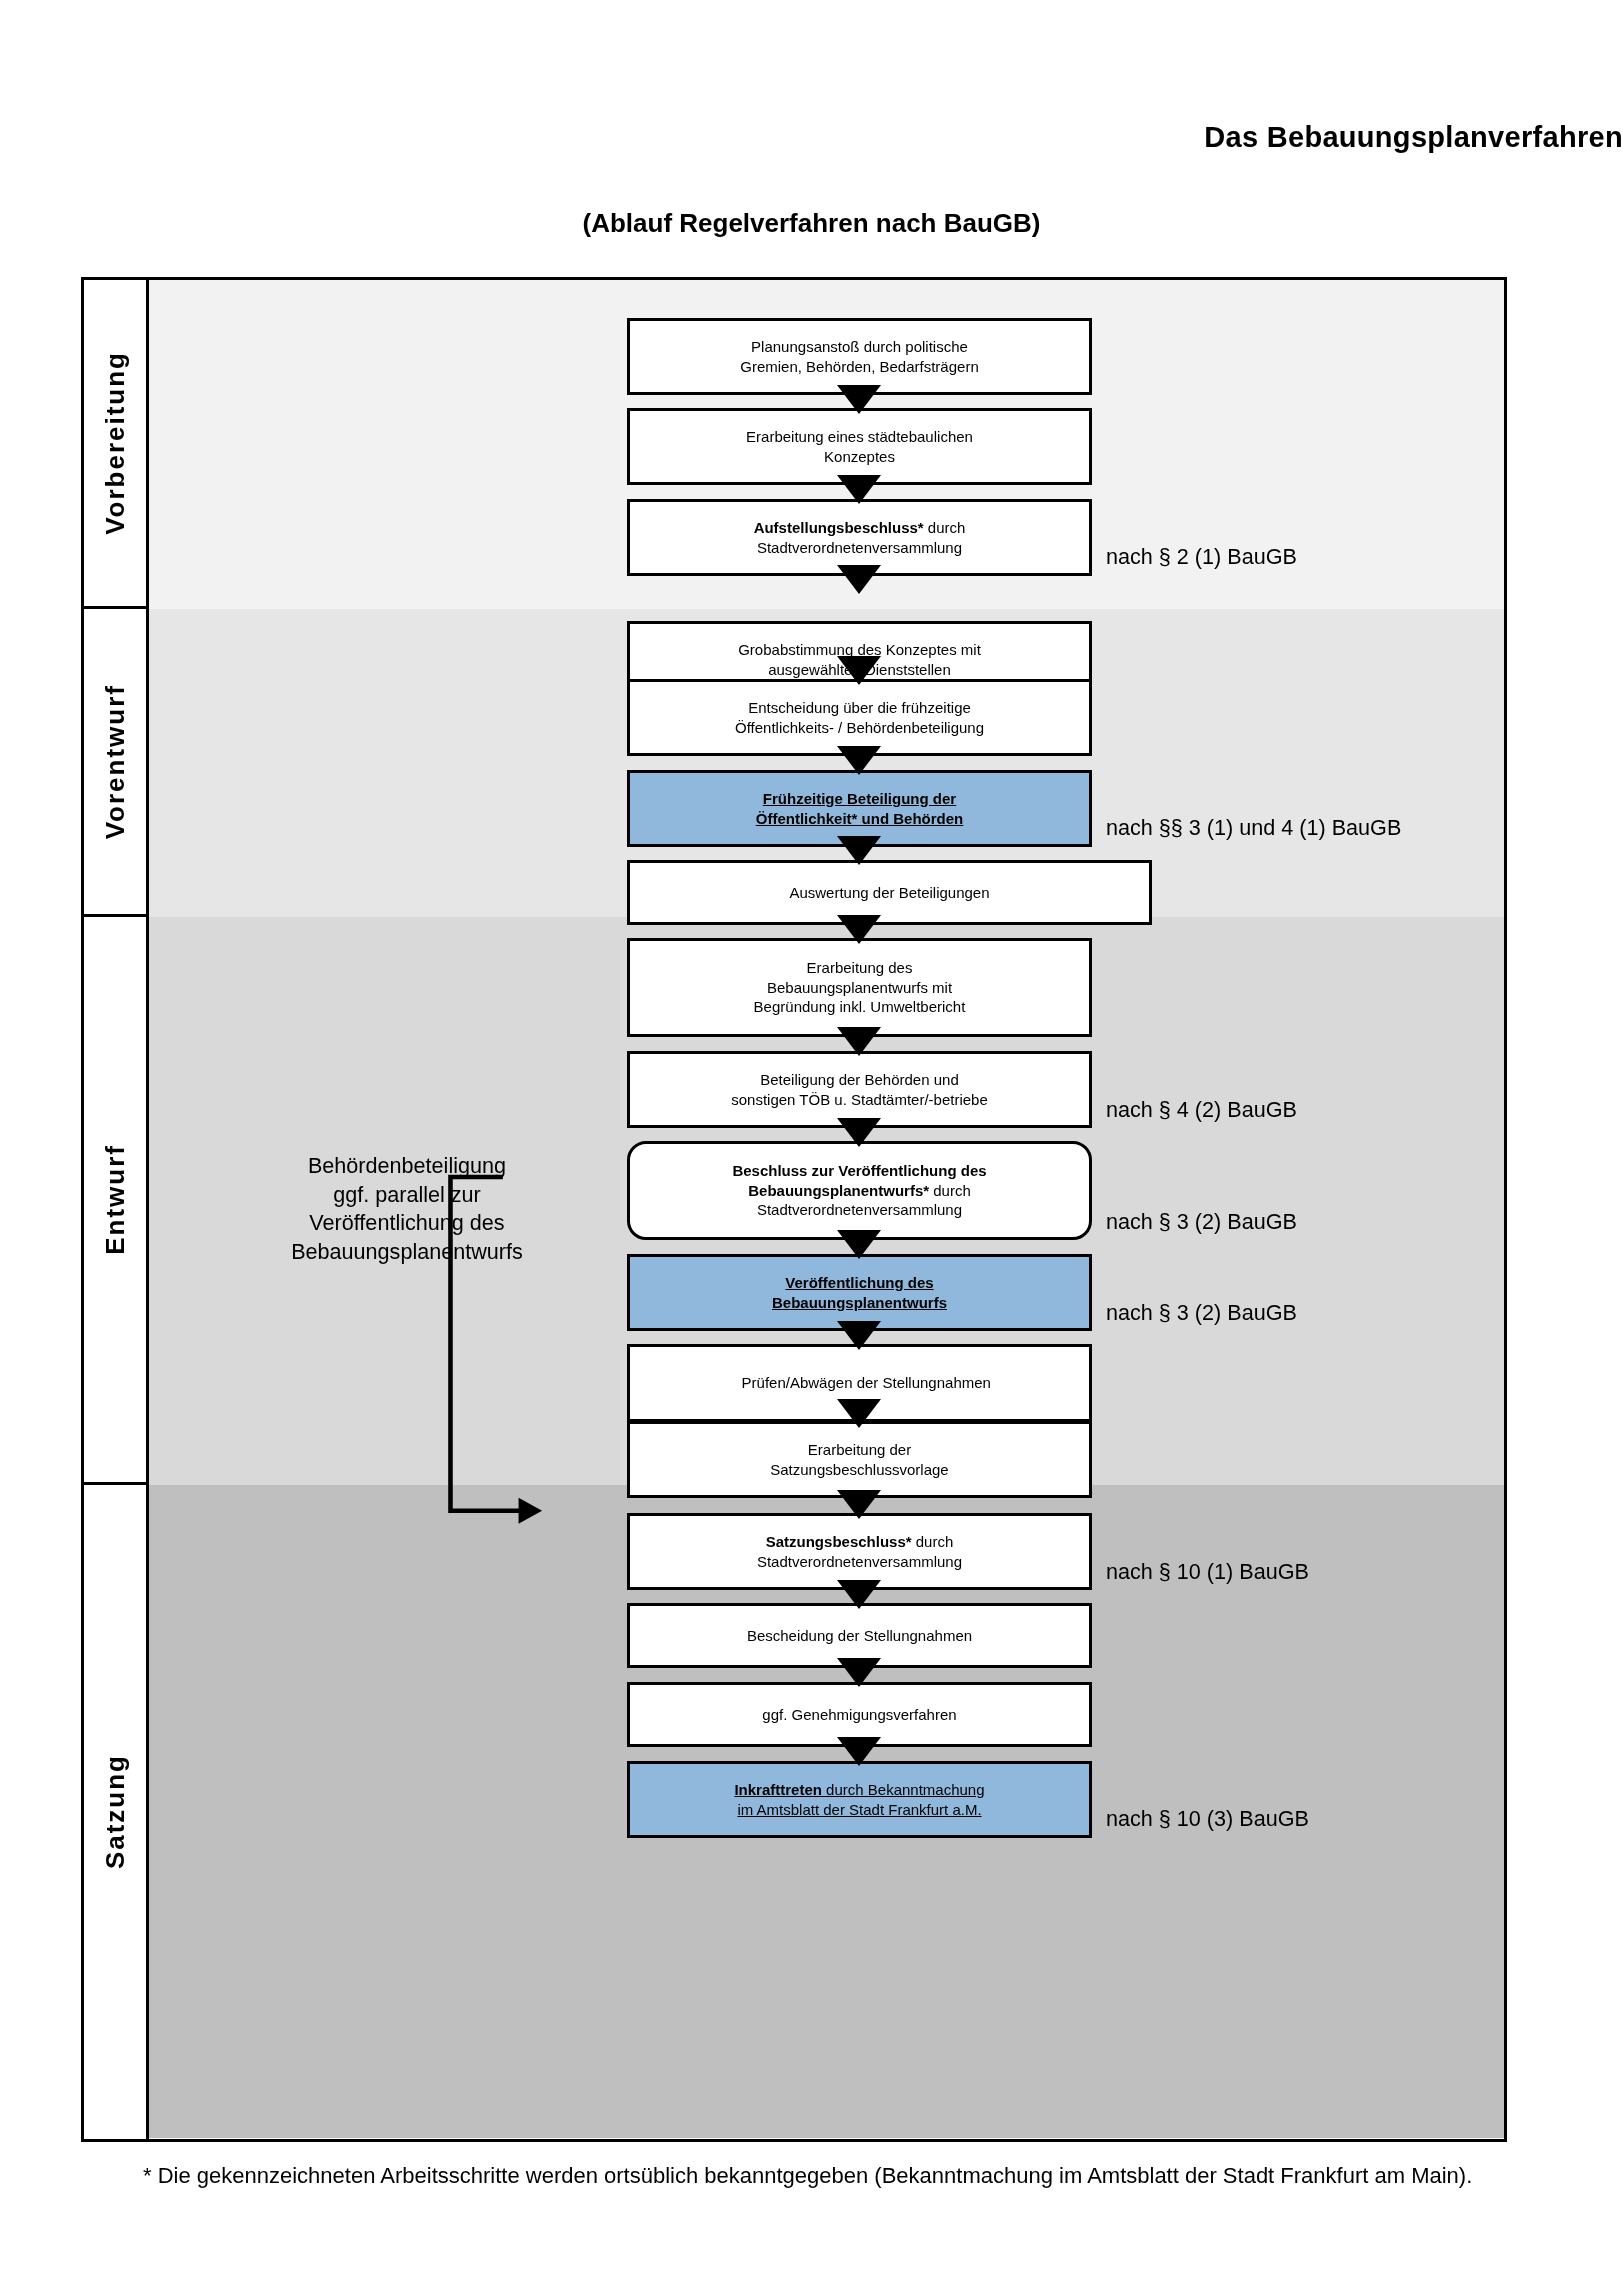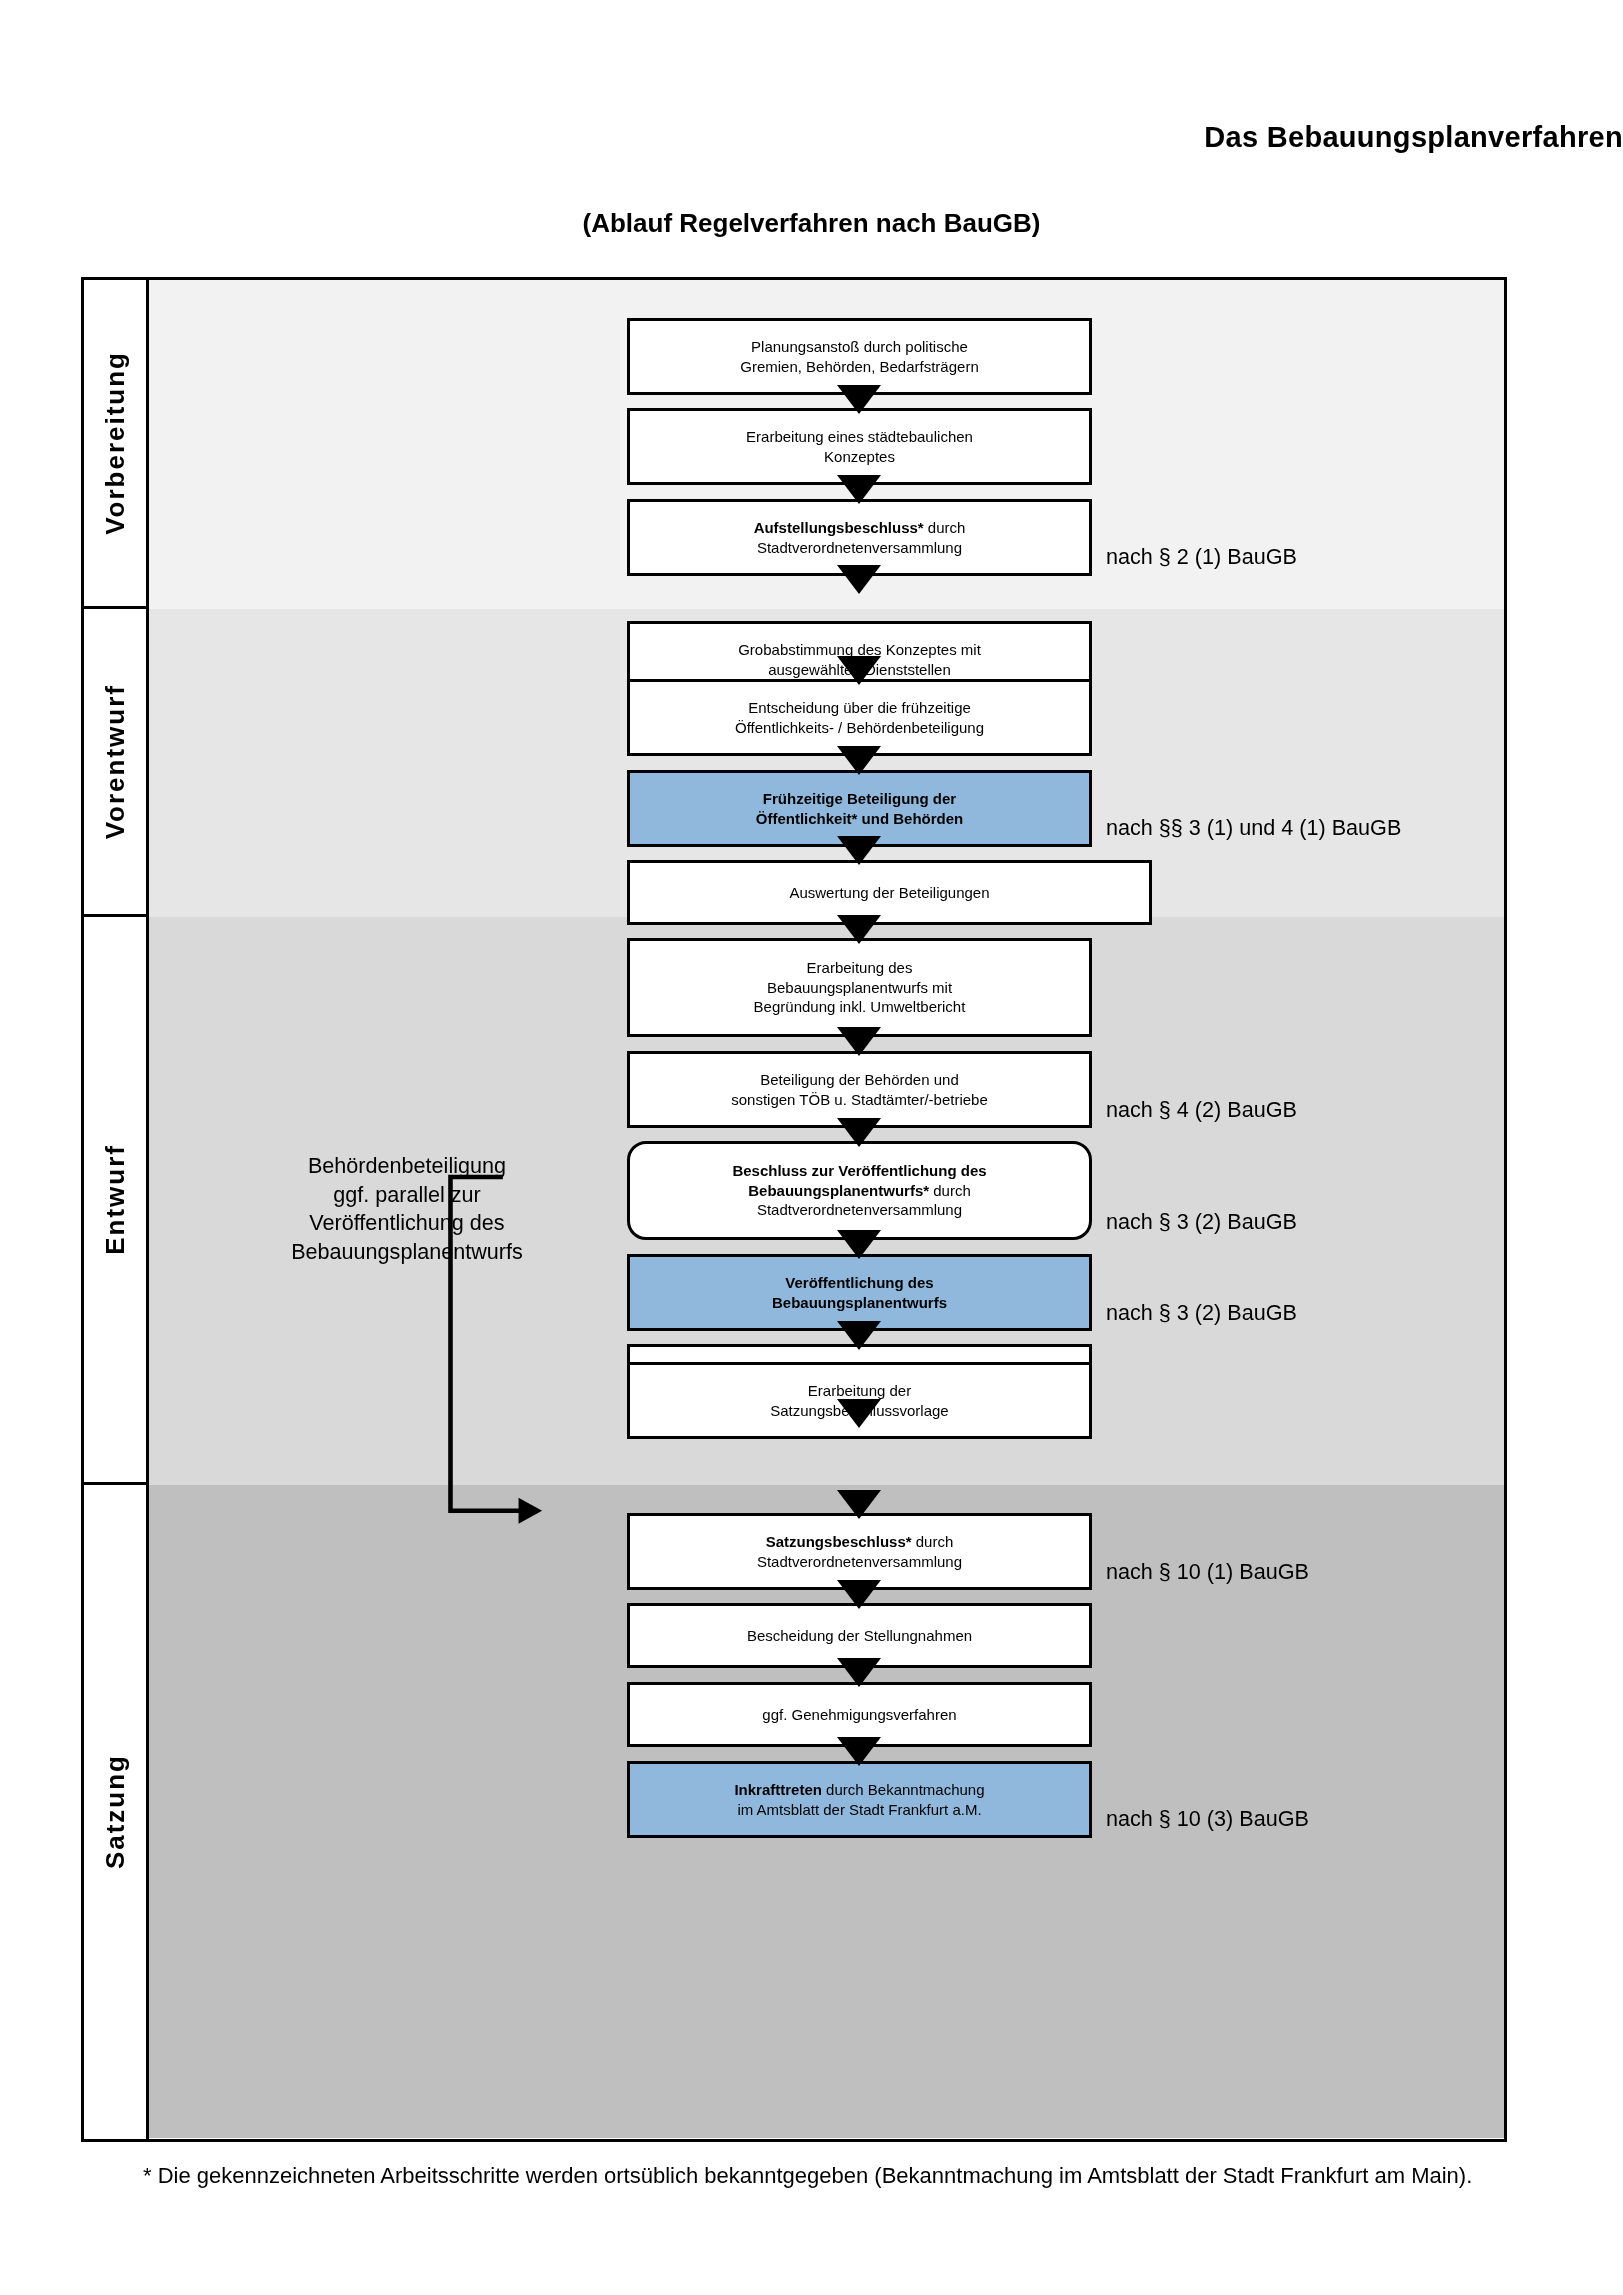--- a/index.html
+++ b/index.html
@@ -103,21 +103,21 @@
     background: #ffffff;
     display: flex;
     align-items: center;
     justify-content: center;
     text-align: center;
     font-size: 15px;
     line-height: 1.30;
     padding: 2.6px 6.5px;
     z-index: 10;
   }
-  .flow-box.blue { background: #8FB8DC; }
+  .flow-box.blue { background: #8FB8DC; text-decoration: underline; }
   .flow-box .inner { width: 100%; }
   .flow-box b { font-weight: bold; }
 
   
   .arrow-down {
     position: absolute;
     width: 0;
     height: 0;
     border-left: 22px solid transparent;
     border-right: 22px solid transparent;
@@ -264,21 +264,21 @@
           <div><b>Bebauungsplanentwurfs</b></div>
         </div>
       </div>
       <div class="arrow-down" style="left: 753px; top: 1041px;"></div>
       <div class="flow-box" style="left: 543px; top: 1064px; width: 465px; height: 78px; padding-left: 20px;">
         <div class="inner">
           <div>Prüfen/Abwägen der Stellungnahmen</div>
         </div>
       </div>
       <div class="arrow-down" style="left: 753px; top: 1119px;"></div>
-      <div class="flow-box" style="left: 543px; top: 1082px; width: 465px; height: 77px;">
+      <div class="flow-box" style="left: 543px; top: 1141px; width: 465px; height: 77px;">
         <div class="inner">
           <div>Erarbeitung der</div>
           <div>Satzungsbeschlussvorlage</div>
         </div>
       </div>
       <div class="arrow-down" style="left: 753px; top: 1210px;"></div>
       <div class="flow-box" style="left: 543px; top: 1233px; width: 465px; height: 77px;">
         <div class="inner">
           <div><b>Satzungsbeschluss*</b> durch</div>
           <div>Stadtverordnetenversammlung</div>

